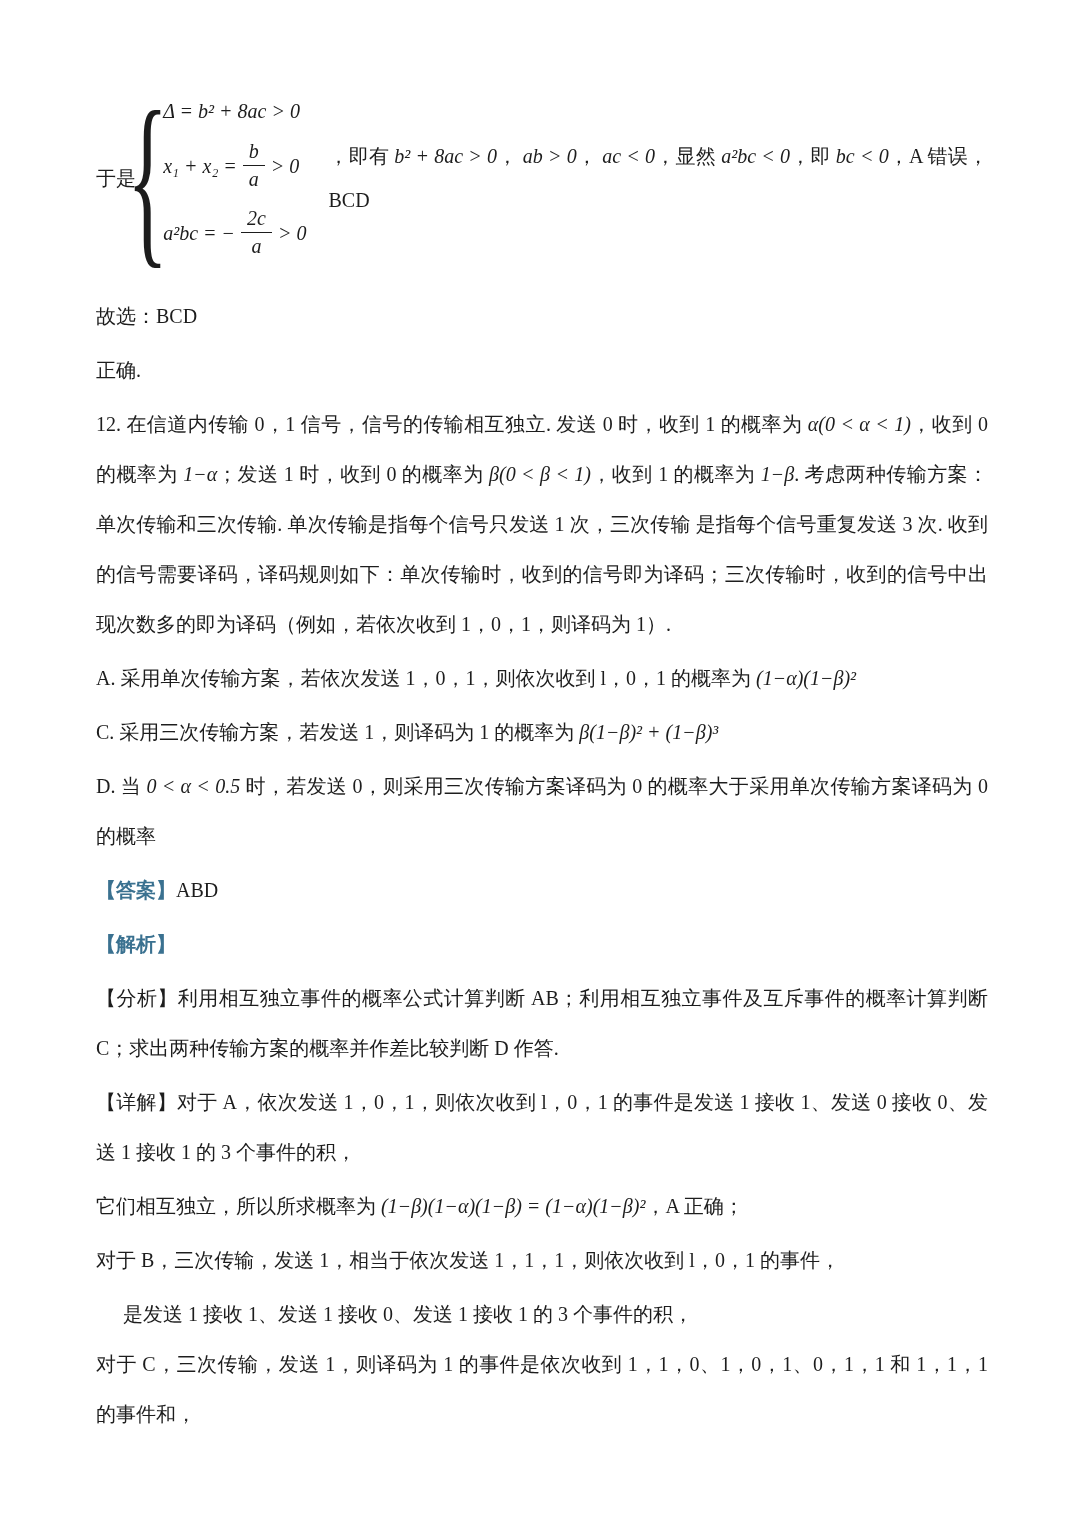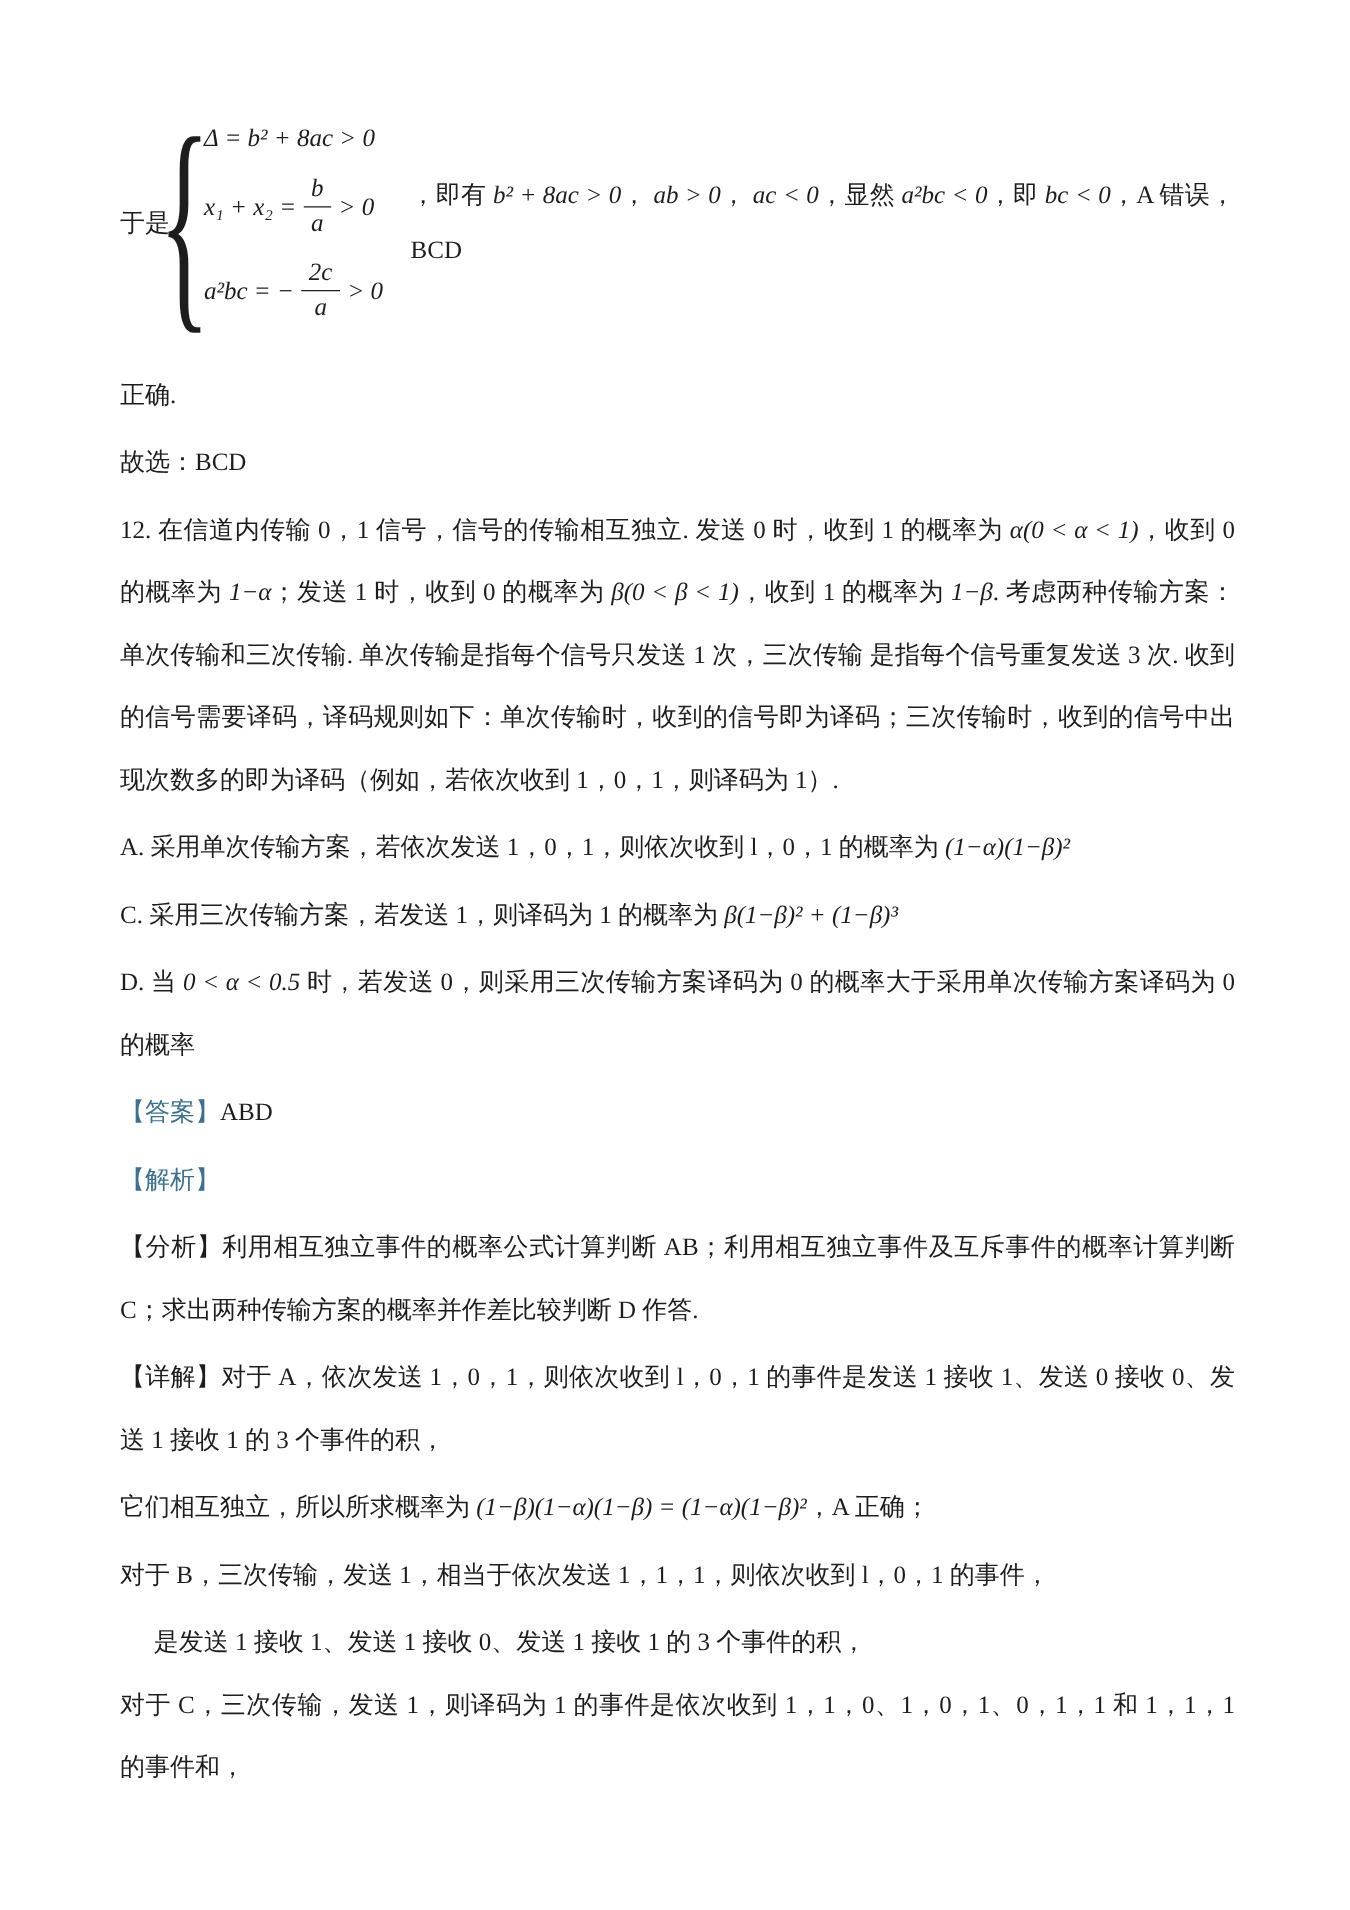--- a/index.html
+++ b/index.html
@@ -15,21 +15,21 @@
     color:#1d1d1d;
     overflow:hidden;
   }
   .para{
     line-height:2.5;
     text-align:justify;
     margin:0 0 4px 0;
   }
   .para.tight{margin-bottom:0;margin-left:27px;}
   .m{font-style:italic;}
-  .lab{color:#3a7190;}
+  .lab{color:#3a7190;font-weight:bold;}
   
   .eqblock{
     display:flex;
     align-items:center;
     margin:4px 0 22px 0;
   }
   .eqleft{display:flex;align-items:center;flex:0 0 auto;}
   .eqprefix{flex:0 0 auto;}
   .brace{
     font-size:190px;
@@ -80,22 +80,22 @@
             <span class="num">2c</span>
             <span class="den">a</span>
           </span>
           <span class="m">&gt; 0</span>
         </div>
       </div>
     </div>
     <div class="eqafter"><span>，即有 </span><span class="m">b² + 8ac &gt; 0</span><span>， </span><span class="m">ab &gt; 0</span><span>， </span><span class="m">ac &lt; 0</span><span>，显然 </span><span class="m">a²bc &lt; 0</span><span>，即 </span><span class="m">bc &lt; 0</span><span>，A 错误，BCD</span></div>
   </div>
 
+  <div class="para">故选：BCD</div>
   <div class="para">正确.</div>
-  <div class="para">故选：BCD</div>
 
   <div class="para"><span>12. 在信道内传输 0，1 信号，信号的传输相互独立. 发送 0 时，收到 1 的概率为 </span><span class="m">α(0 &lt; α &lt; 1)</span><span>，收到 0 的概率为 </span><span class="m">1−α</span><span>；发送 1 时，收到 0 的概率为 </span><span class="m">β(0 &lt; β &lt; 1)</span><span>，收到 1 的概率为 </span><span class="m">1−β</span><span>. 考虑两种传输方案：单次传输和三次传输. 单次传输是指每个信号只发送 1 次，三次传输 是指每个信号重复发送 3 次. 收到的信号需要译码，译码规则如下：单次传输时，收到的信号即为译码；三次传输时，收到的信号中出现次数多的即为译码（例如，若依次收到 1，0，1，则译码为 1）.</span></div>
 
   <div class="para"><span>A. 采用单次传输方案，若依次发送 1，0，1，则依次收到 l，0，1 的概率为 </span><span class="m">(1−α)(1−β)²</span></div>
   <div class="para"><span>C. 采用三次传输方案，若发送 1，则译码为 1 的概率为 </span><span class="m">β(1−β)² + (1−β)³</span></div>
   <div class="para"><span>D. 当 </span><span class="m">0 &lt; α &lt; 0.5</span><span> 时，若发送 0，则采用三次传输方案译码为 0 的概率大于采用单次传输方案译码为 0 的概率</span></div>
 
   <div class="para"><span class="lab">【答案】</span><span>ABD</span></div>
   <div class="para"><span class="lab">【解析】</span></div>
   <div class="para"><span>【分析】利用相互独立事件的概率公式计算判断 AB；利用相互独立事件及互斥事件的概率计算判断 C；求出两种传输方案的概率并作差比较判断 D 作答.</span></div>

